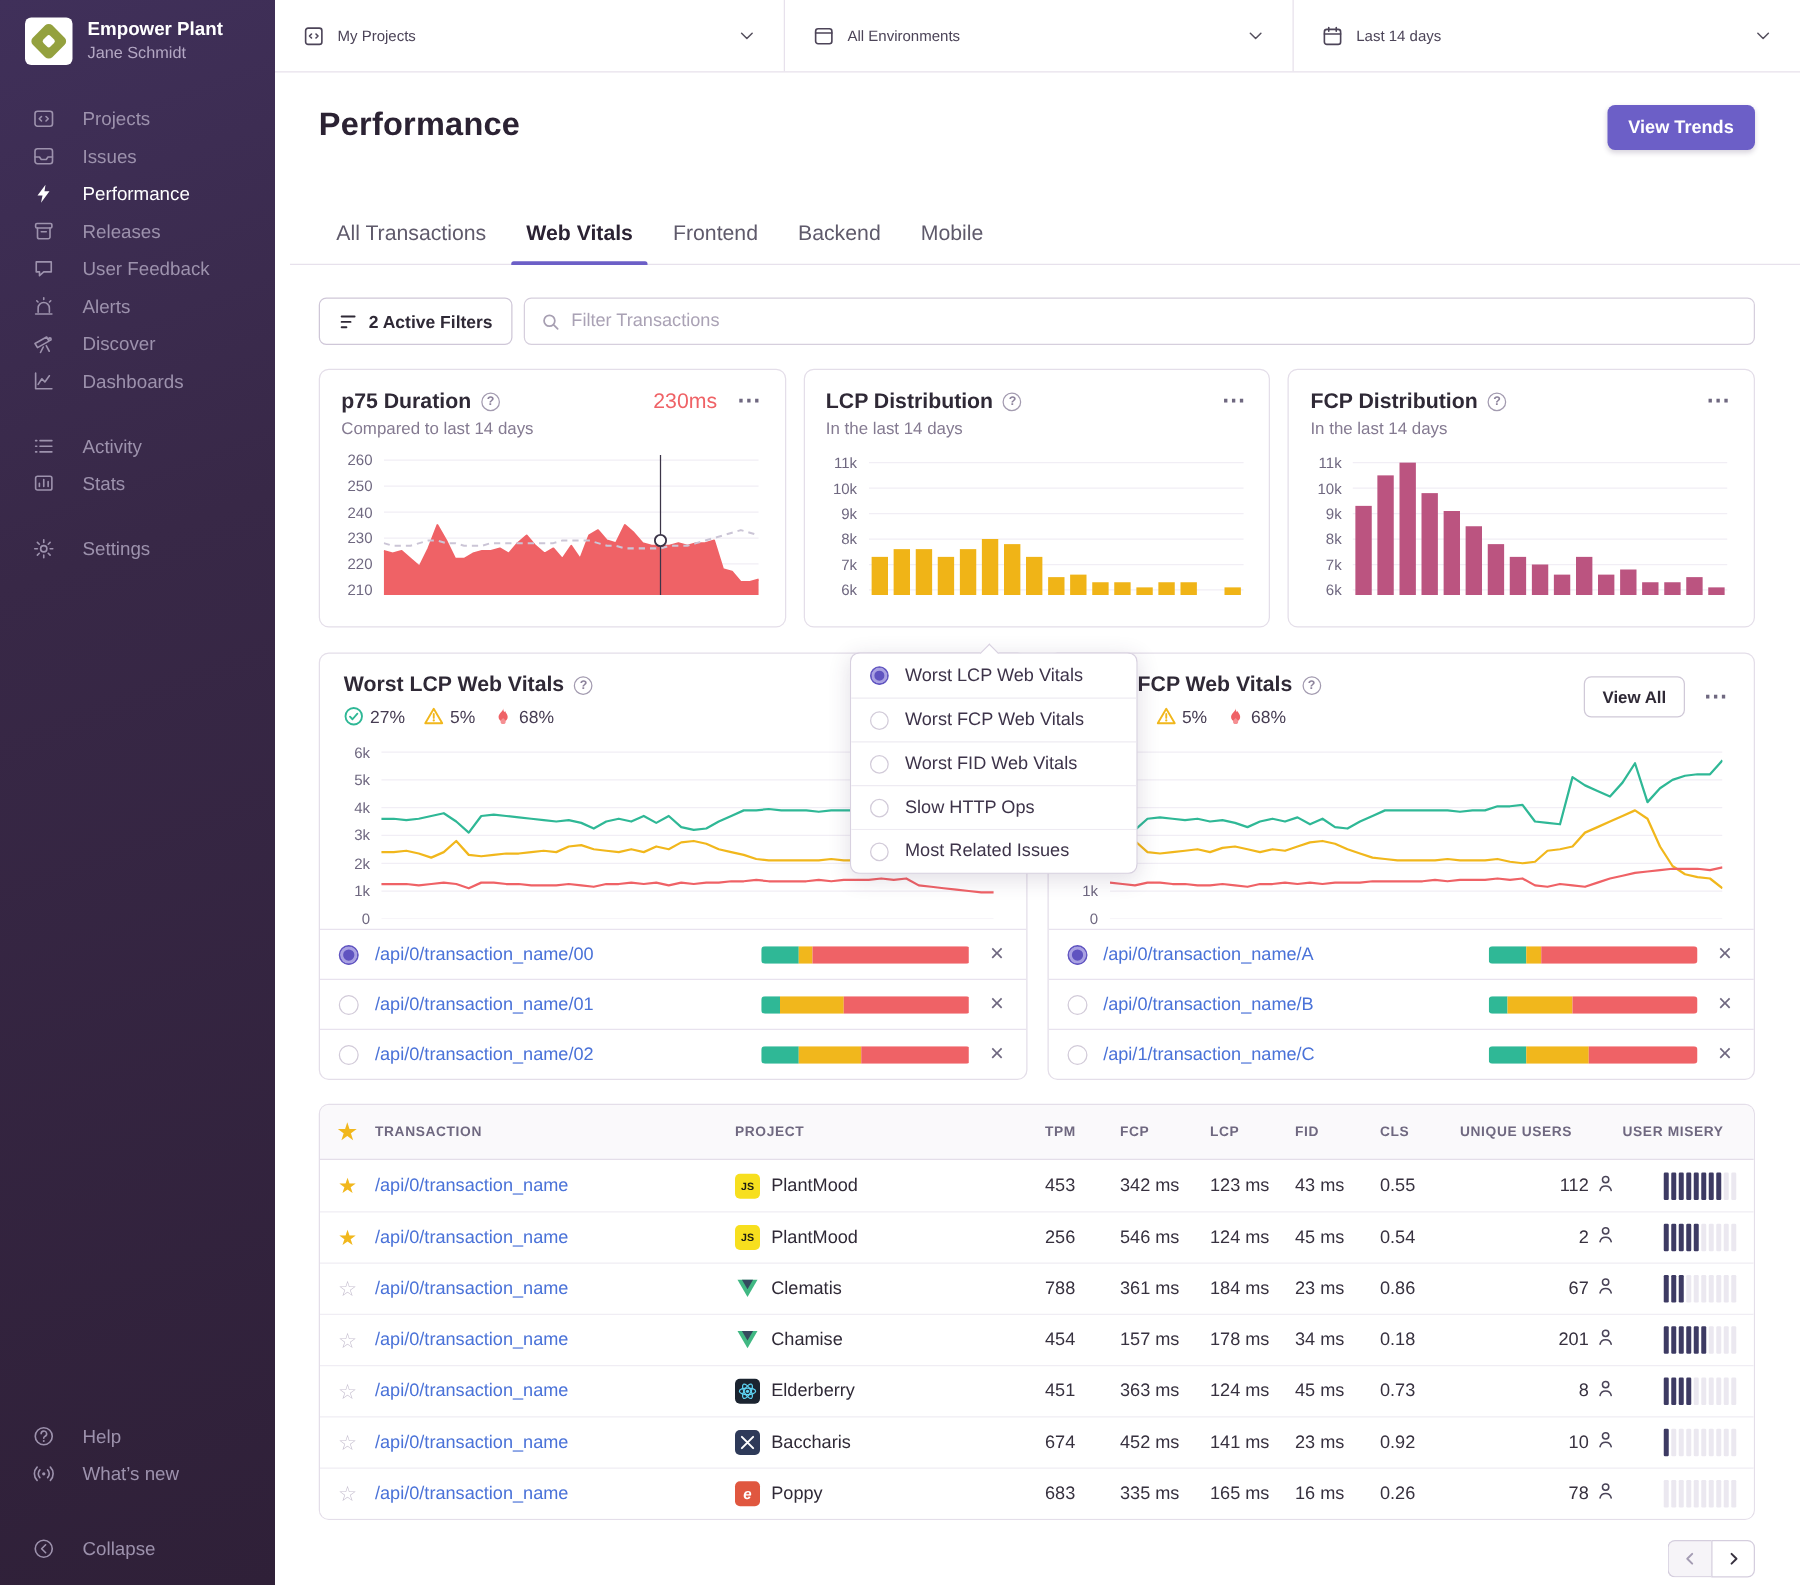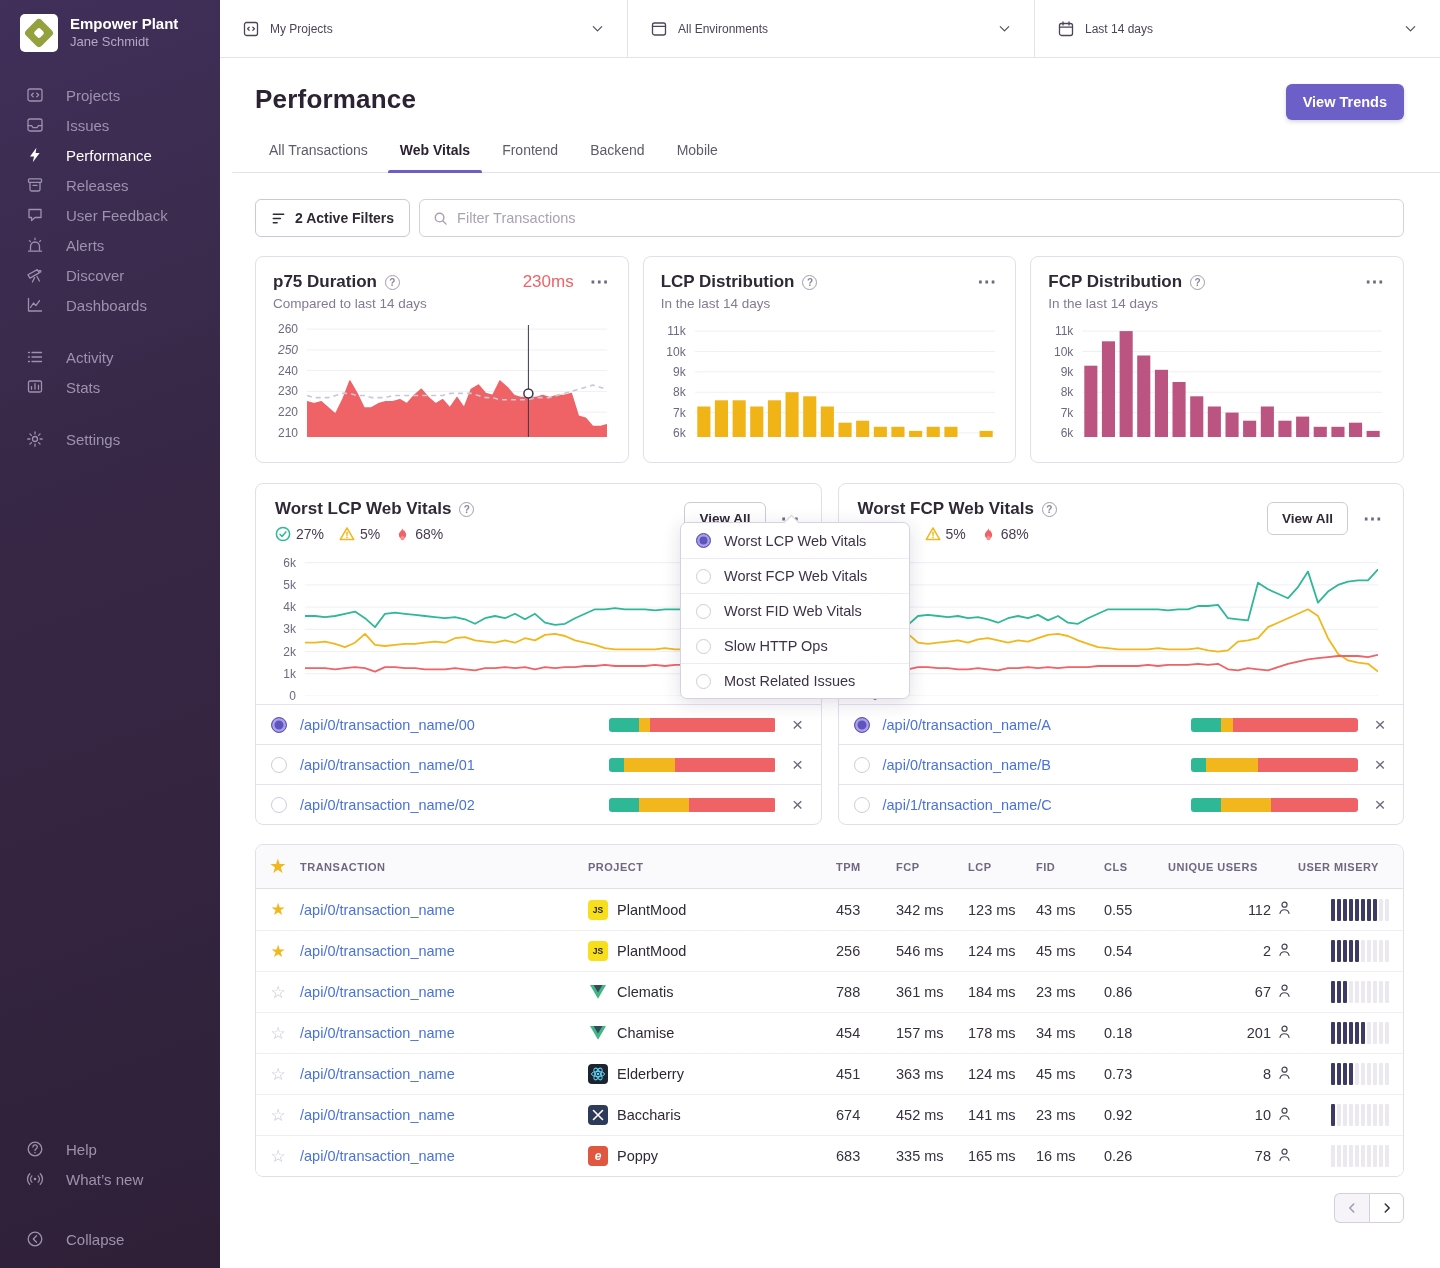--- a/index.html
+++ b/index.html
@@ -36,21 +36,21 @@
   .tb-seg .ticon svg, .chev svg { width:100%; height:100%; stroke:currentColor; fill:none; stroke-width:1.3; stroke-linecap:round; stroke-linejoin:round; }
   .tb-seg .chev { width:15px; height:15px; color:#55505e; margin-left:auto; }
   .tb-1 { width:408px; } .tb-2 { width:407px; } .tb-3 { flex:1; }
 
   .page-head { display:flex; align-items:flex-start; justify-content:space-between; padding:26px 36px 0 35px; }
   .page-head h1 { font-size:26px; font-weight:600; color:#2b2233; letter-spacing:.2px; }
   .btn-primary { background:#6c5fc7; color:#fff; border:none; border-radius:6px; font-family:inherit;
     font-size:14.5px; font-weight:700; padding:10px 17px; cursor:pointer; box-shadow:0 2px 4px rgba(64,45,89,.2); }
 
   .tabs { display:flex; gap:4px; padding:22px 0 0 23px; margin-left:12px; border-bottom:1px solid #e7e1ec; margin-right:0; }
-  .tab { position:relative; padding:0 14px 14px; font-size:14px; color:#5f5a6b; cursor:pointer; }
+  .tab { position:relative; padding:0 14px 14px; font-size:17px; color:#5f5a6b; cursor:pointer;margin-top:35px; }
   .tab.active { color:#2b2233; font-weight:600; }
   .tab.active::after { content:""; position:absolute; left:2px; right:2px; bottom:-1px; height:3px; background:#6c5fc7; border-radius:2px 2px 0 0; }
 
   .filter-row { display:flex; gap:9px; margin:26px 36px 0 35px; }
   .btn-filter { display:flex; align-items:center; gap:9px; background:#fff; border:1px solid #cfc7d8; border-radius:6px;
     font-family:inherit; font-size:14px; font-weight:700; color:#2f2936; padding:0 15px; height:38px; cursor:pointer; }
   .btn-filter .ficon { width:15px; height:15px; display:inline-flex; color:#2f2936; }
   .btn-filter .ficon svg { stroke:currentColor; fill:none; stroke-width:1.7; stroke-linecap:round; }
   .search { flex:1; display:flex; align-items:center; gap:9px; border:1px solid #d6cfdd; border-radius:6px; height:38px; padding:0 13px; background:#fff; }
   .search .sicon { width:15px; height:15px; display:inline-flex; color:#a79fb2; }
@@ -363,21 +363,21 @@
         <div class="card-title-row">
           <span class="card-title">p75 Duration</span>
           <span class="qmark">?</span>
           <span class="metric-red">230ms</span>
           <span class="dots">⋯</span>
         </div>
         <div class="card-sub">Compared to last 14 days</div>
         <div class="chart-wrap">
           <div class="ylab" style="height: 112px;">
               <div style="top: -2.9px;">260</div>
-              <div style="top: 17.9px; font-style: italic;">250</div>
+              <div style="top: 17.9px;">250</div>
               <div style="top: 38.6px;">240</div>
               <div style="top: 59.4px;">230</div>
               <div style="top: 80.1px;">220</div>
               <div style="top: 100.9px;">210</div>
             </div>
           <svg width="300" height="112">
               <line x1="0" x2="300" y1="4.1" y2="4.1" stroke="#f1eef5"></line>
               <line x1="0" x2="300" y1="24.9" y2="24.9" stroke="#f1eef5"></line>
               <line x1="0" x2="300" y1="45.6" y2="45.6" stroke="#f1eef5"></line>
               <line x1="0" x2="300" y1="66.4" y2="66.4" stroke="#f1eef5"></line>

